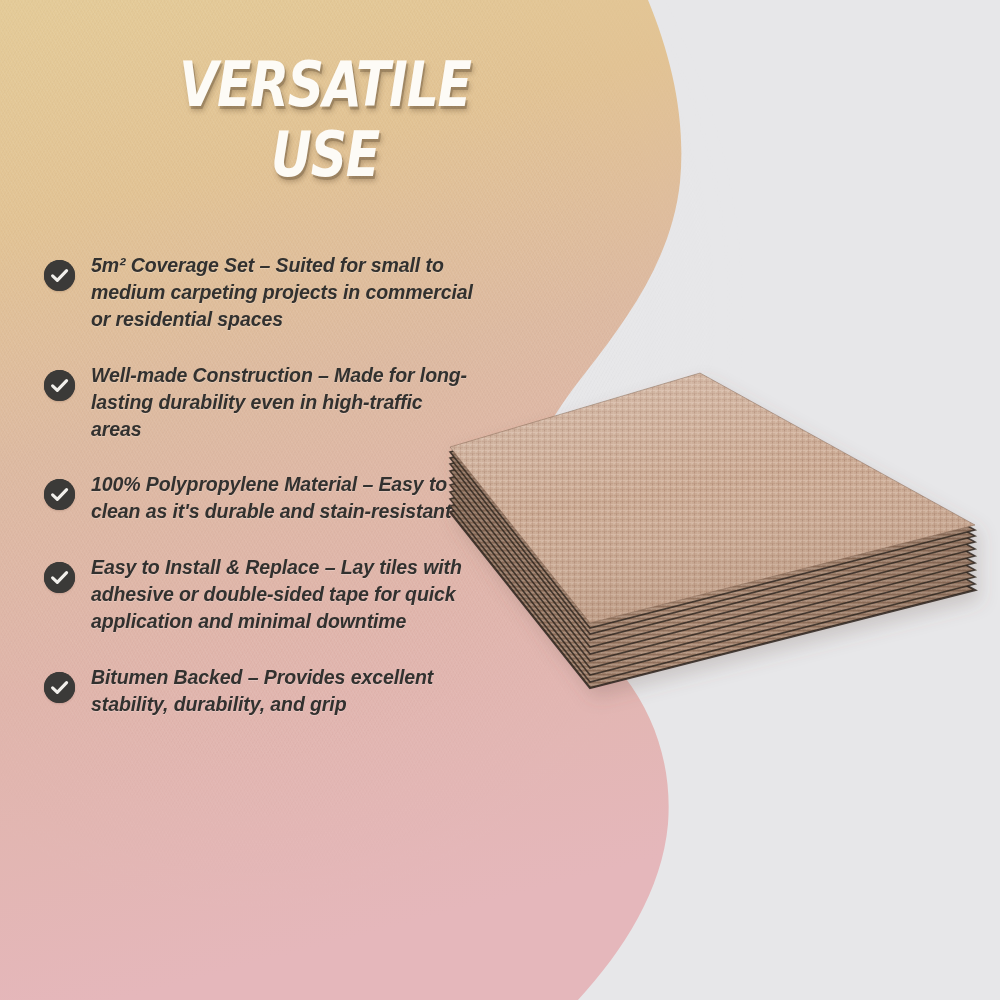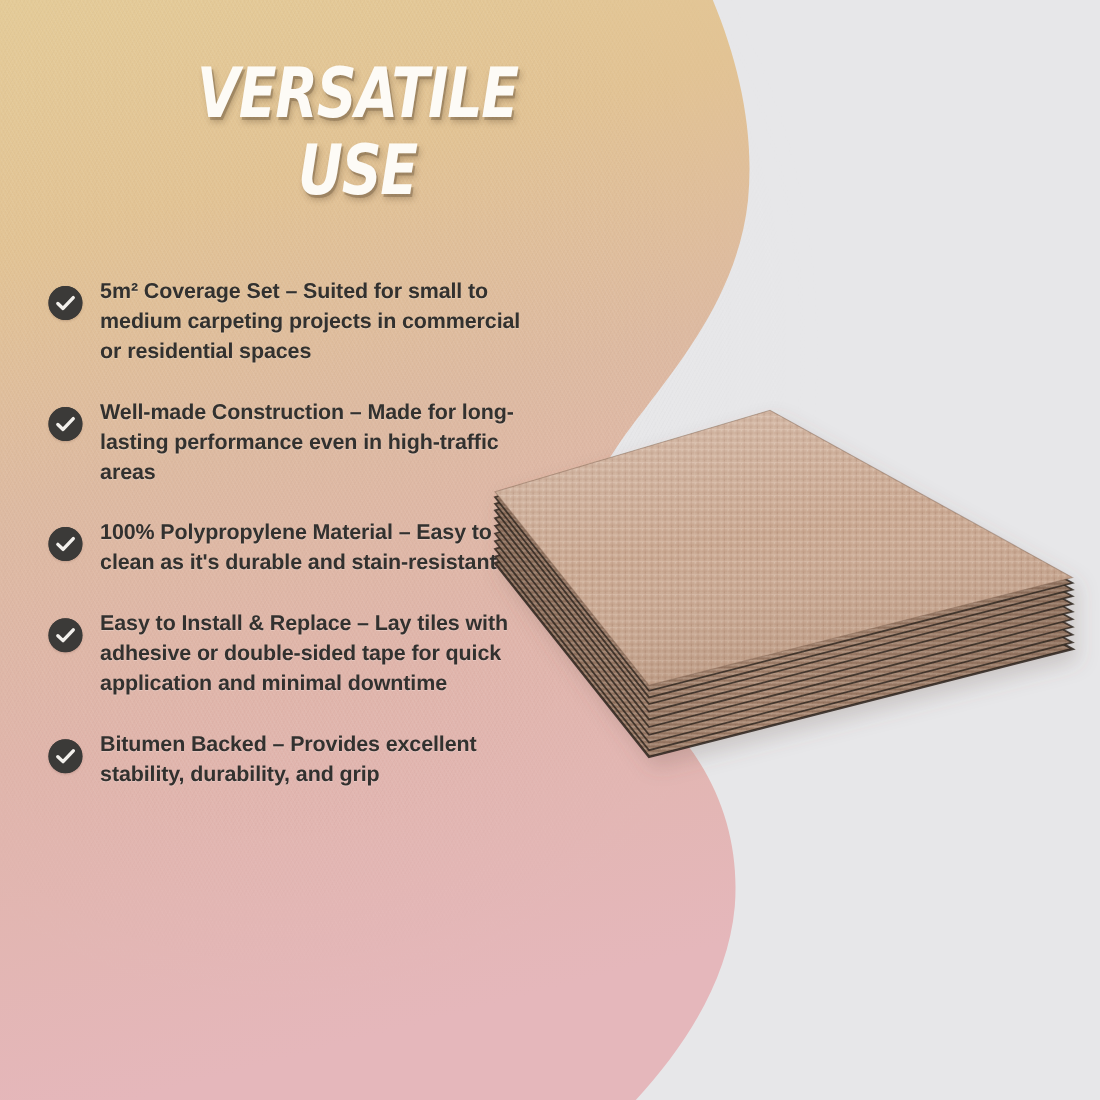--- a/index.html
+++ b/index.html
@@ -74,20 +74,21 @@
     left: 44px;
     top: 252px;
     width: 430px;
     z-index: 6;
   }
   .feature {
     position: relative;
     display: flex;
     align-items: flex-start;
     margin-bottom: 29px;
+    font-style: italic;
   }
   .check-icon {
     flex: 0 0 auto;
     width: 31px;
     height: 31px;
     border-radius: 50%;
     background: #3b3a38;
     margin-top: 8px;
     position: relative;
     box-shadow: 0 1px 2px rgba(90,60,50,.22);
@@ -252,21 +253,21 @@
       <span class="feature-text">5m² Coverage Set – Suited for small to medium carpeting projects in commercial or residential spaces</span>
     </div>
 
     <div class="feature">
       <span class="check-icon">
         <svg width="31" height="31" viewBox="0 0 31 31" aria-hidden="true">
           <circle cx="15.5" cy="15.5" r="15.5" fill="#3b3a38"></circle>
           <path d="M8.6 15.9 L13.3 20.4 L22.6 10.6" fill="none" stroke="#f2f0ec" stroke-width="3.1" stroke-linecap="round" stroke-linejoin="round"></path>
         </svg>
       </span>
-      <span class="feature-text">Well-made Construction – Made for long-lasting performance even in high-traffic areas</span>
+      <span class="feature-text">Well-made Construction – Made for long-lasting durability even in high-traffic areas</span>
     </div>
 
     <div class="feature">
       <span class="check-icon">
         <svg width="31" height="31" viewBox="0 0 31 31" aria-hidden="true">
           <circle cx="15.5" cy="15.5" r="15.5" fill="#3b3a38"></circle>
           <path d="M8.6 15.9 L13.3 20.4 L22.6 10.6" fill="none" stroke="#f2f0ec" stroke-width="3.1" stroke-linecap="round" stroke-linejoin="round"></path>
         </svg>
       </span>
       <span class="feature-text">100% Polypropylene Material – Easy to clean as it's durable and stain-resistant</span>

